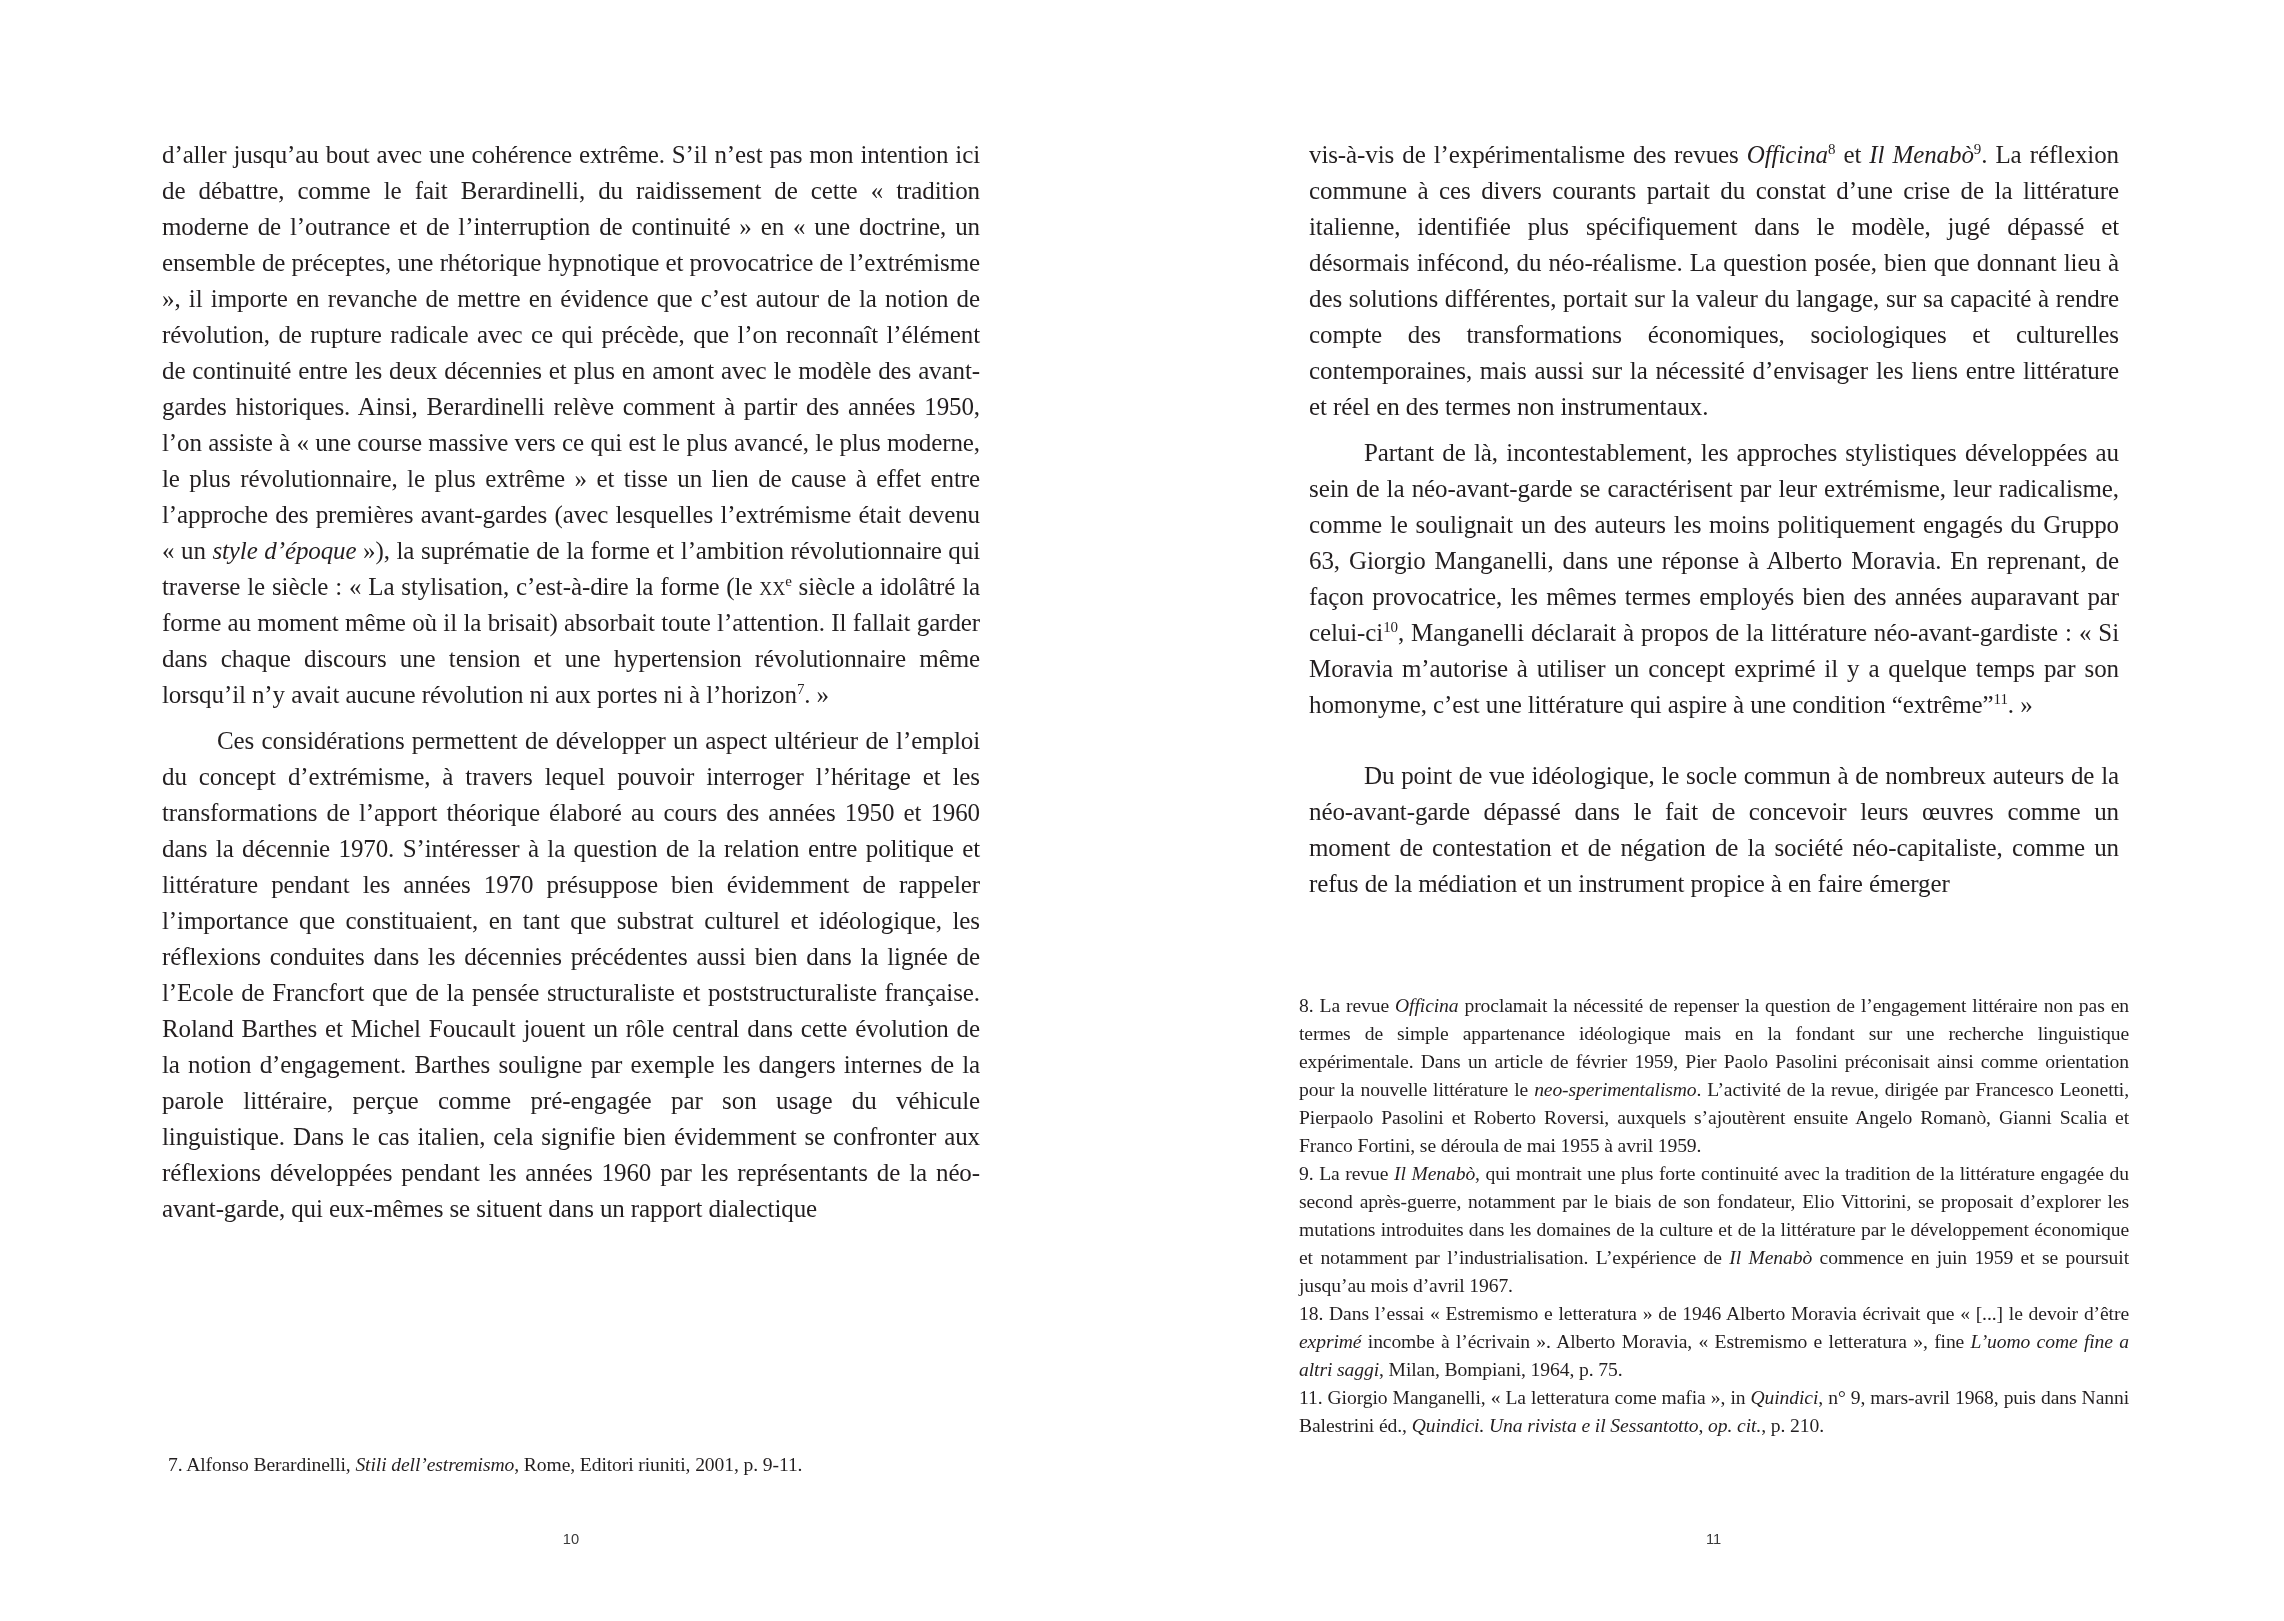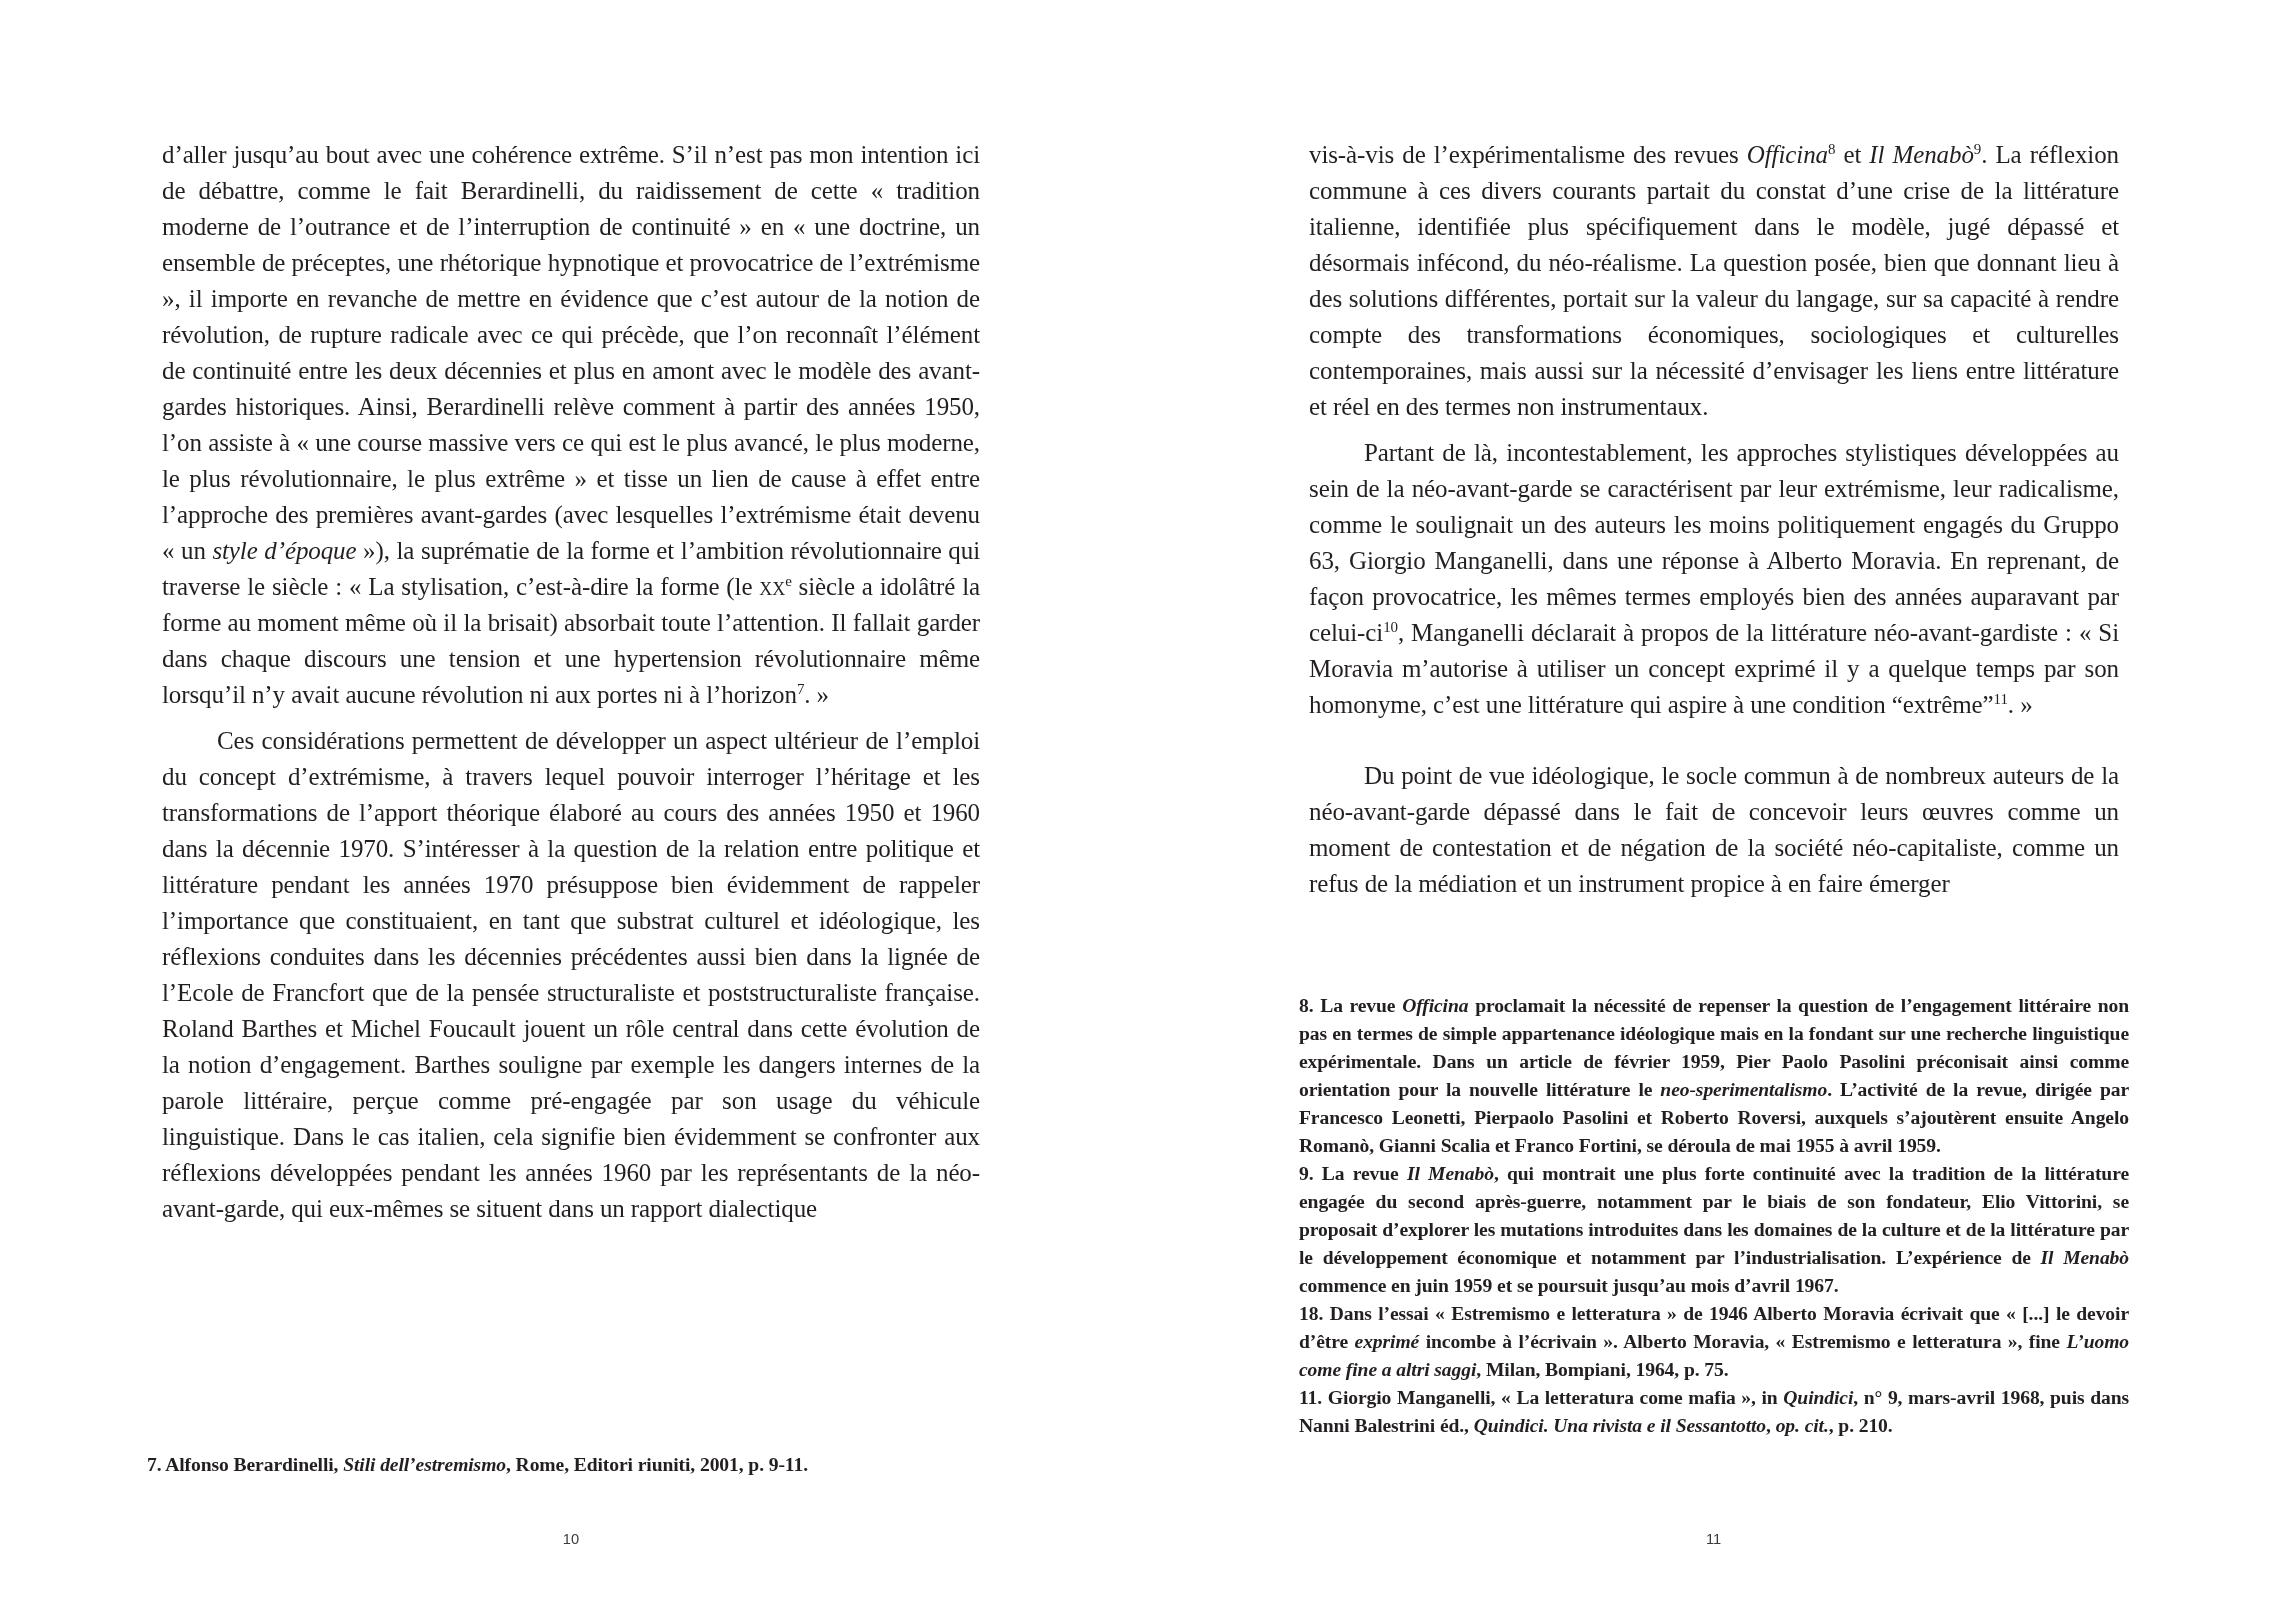--- a/index.html
+++ b/index.html
@@ -11,23 +11,23 @@
   .column { position:absolute; top:127px; }
   .left .column { left:152px; width:838px; }
   .right .column { left:157px; width:830px; }
   .body-text p { margin:10px; font-size:25px; line-height:36px; text-align:justify;
                  hyphens:manual; letter-spacing:-0.1px; }
   .body-text p.indent { text-indent:55px; }
   .body-text p.section-gap { margin-top:35px; }
   sup { font-size:0.6em; line-height:0; vertical-align:0.62em; }
   em { font-style:italic; }
   .footnotes { position:absolute; }
-  .left .footnotes { left:147px; width:838px; top:1451px; }
+  .left .footnotes { left:168px; width:838px; top:1451px; }
   .right .footnotes { left:157px; width:830px; top:992px; }
-  .footnote { margin:0; font-size:19.6px; line-height:28px; text-align:justify; letter-spacing:-0.1px;font-weight:bold; }
+  .footnote { margin:0; font-size:19.6px; line-height:28px; text-align:justify; letter-spacing:-0.1px; }
   .page-number { position:absolute; top:1531px; width:100%; text-align:center;
                  font-family:"Liberation Sans", "DejaVu Sans", sans-serif; font-size:14.7px; color:#3a3a3a; }
   .smallcaps { font-variant:small-caps; }
 </style>
 </head>
 <body>
 
 <div class="page left">
   <div class="column body-text">
       <p><span>d’aller jusqu’au bout avec une cohérence extrême. S’il n’est pas mon intention ici de débattre, comme le fait Berardinelli, du raidissement de cette « tradition moderne de l’outrance et de l’interruption de continuité » en « une doctrine, un ensemble de préceptes, une rhétorique hypnotique et provocatrice de l’extrémisme », il importe en revanche de mettre en évidence que c’est autour de la notion de révolution, de rupture radicale avec ce qui précède, que l’on reconnaît l’élément de continuité entre les deux décennies et plus en amont avec le modèle des avant-gardes historiques. Ainsi, Berardinelli relève comment à partir des années 1950, l’on assiste à « une course massive vers ce qui est le plus avancé, le plus moderne, le plus révolutionnaire, le plus extrême » et tisse un lien de cause à effet entre l’approche des premières avant-gardes (avec lesquelles l’extrémisme était devenu « un </span><em>style d’époque</em><span> »), la suprématie de la forme et l’ambition révolutionnaire qui traverse le siècle : « La stylisation, c’est-à-dire la forme (le </span><span class="smallcaps">xx</span><sup>e</sup><span> siècle a idolâtré la forme au moment même où il la brisait) absorbait toute l’attention. Il fallait garder dans chaque discours une tension et une hypertension révolutionnaire même lorsqu’il n’y avait aucune révolution ni aux portes ni à l’horizon</span><sup>7</sup><span>. »</span></p>

